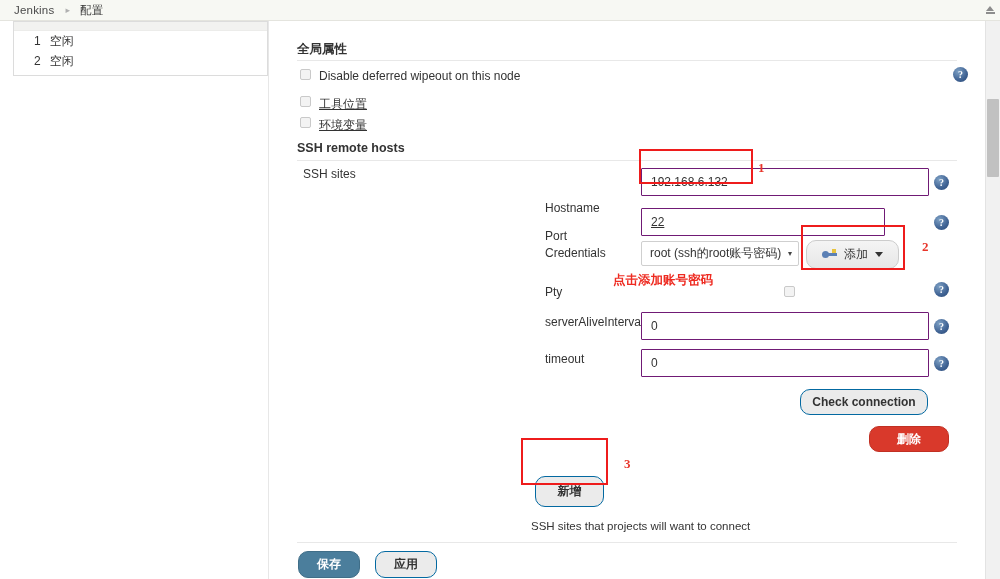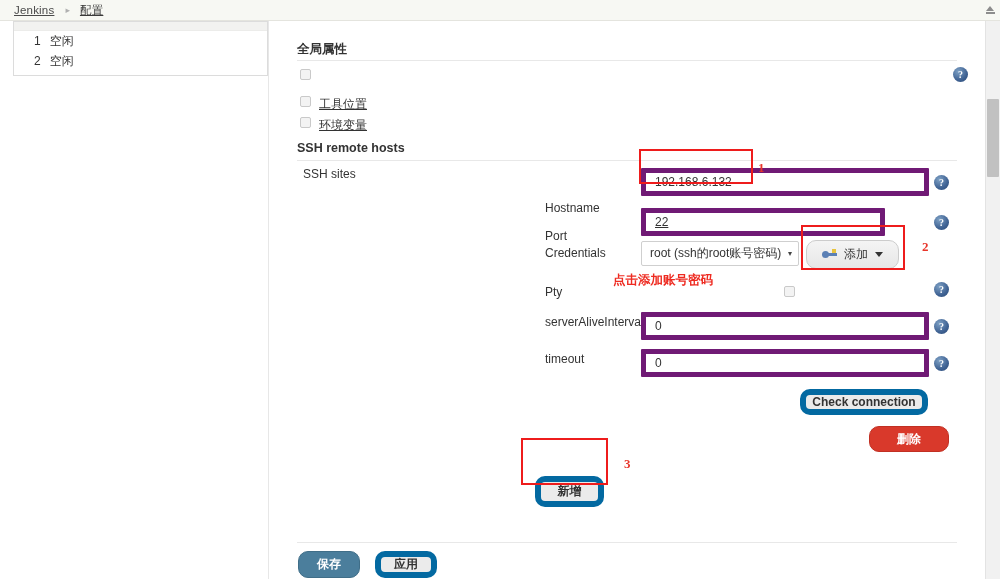--- a/index.html
+++ b/index.html
@@ -9,21 +9,21 @@
     font-family:"Liberation Sans","DejaVu Sans",sans-serif;
     font-size:12px;color:#333;
   }
 
   
   #breadcrumb-bar{
     position:absolute;left:0;top:0;width:1000px;height:21px;
     background:#f7f8f3;border-bottom:1px solid #e4e4de;
     display:flex;align-items:center;padding-left:14px;box-sizing:border-box;
   }
-  #breadcrumb-bar .crumb{font-size:11.5px;color:#555;letter-spacing:.2px;text-decoration:underline;}
+  #breadcrumb-bar .crumb{font-size:11.5px;color:#555;letter-spacing:.2px;}
   #breadcrumb-bar .crumb.root{color:#4a4a4a;}
   #breadcrumb-bar .sep{
     color:#b0b0b0;font-size:9px;margin:0 10px 0 11px;
   }
   #breadcrumb-bar .crumb.current{color:#3a3a3a;font-weight:400;}
 
   
   #scroll-up-arrow{
     position:absolute;right:5px;top:6px;width:9px;height:9px;
   }
@@ -65,21 +65,21 @@
   .cb{
     position:absolute;width:11px;height:11px;background:#f3f3f3;
     border:1px solid #c9c9c9;border-radius:2px;box-sizing:border-box;
   }
   .cb-label{position:absolute;font-size:12px;color:#333;}
   .cb-label.link{text-decoration:underline;color:#333;}
 
   .field-label{position:absolute;font-size:12px;color:#333;}
 
   .txt{
-    position:absolute;height:28px;background:#fff;border:5px solid #701a75;
+    position:absolute;height:28px;background:#fff;border:1px solid #701a75;
     box-sizing:border-box;font-family:"Liberation Sans","DejaVu Sans",sans-serif;
     font-size:12px;color:#333;padding:0 9px;border-radius:1px;outline:none;
   }
 
   .sel{
     position:absolute;height:25px;background:#fff;border:1px solid #cfcfcf;
     box-sizing:border-box;border-radius:2px;
     display:flex;align-items:center;padding:0 6px 0 8px;
     font-size:12px;color:#333;
   }
@@ -94,21 +94,21 @@
     font-size:12px;color:#333;display:flex;align-items:center;
     justify-content:center;cursor:pointer;
   }
   .btn.red{
     background:#d9392b;border:1px solid #c13023;color:#fff;font-weight:bold;
   }
   .btn.blue{
     background:#4b7e9c;border:1px solid #406e88;color:#fff;font-weight:bold;
   }
   .btn.plain{
-    background:#ebebeb;border:6px solid #0369a1;color:#333;font-weight:bold;
+    background:#ebebeb;border:1px solid #0369a1;color:#333;font-weight:bold;
   }
 
   .btn-add-cred{
     display:flex;align-items:center;justify-content:center;gap:7px;
   }
   .key-icon{display:inline-block;width:15px;height:11px;position:relative;}
   .key-icon .kring{
     position:absolute;left:0;top:2px;width:7px;height:7px;border-radius:50%;
     background:#5b80b5;
   }
@@ -180,20 +180,21 @@
   </div>
 </div>
 <div id="sidebar-divider"></div>
 
 <div id="main">
 
   <div class="section-title" style="left:28px;top:7px;">全局属性</div>
   <div class="hr" style="left:28px;top:26px;width:660px;"></div>
 
   <div class="cb" style="left:31px;top:35px;"></div>
+  <div class="cb-label" style="left:50px;top:35px;">Disable deferred wipeout on this node</div>
 
   <div class="cb" style="left:31px;top:62px;"></div>
   <div class="cb-label link" style="left:50px;top:62px;">工具位置</div>
 
   <div class="cb" style="left:31px;top:83px;"></div>
   <div class="cb-label link" style="left:50px;top:83px;">环境变量</div>
 
   <div class="help-icon" style="left:684px;top:33px;">?</div>
 
   <div class="section-title" style="left:28px;top:107px;">SSH remote hosts</div>
@@ -235,20 +236,21 @@
   <div class="field-label" style="left:276px;top:318px;">timeout</div>
   <input class="txt" style="left: 372px; top: 315px; width: 288px;" value="0">
   <div class="help-icon" style="left:665px;top:322px;">?</div>
 
   <div class="btn plain" style="left:531px;top:355px;width:128px;height:26px;">Check connection</div>
 
   <div class="btn red" style="left:600px;top:392px;width:80px;height:26px;">删除</div>
 
   <div class="btn plain" style="left:266px;top:442px;width:69px;height:31px;">新增</div>
 
+  <div class="note" style="left:262px;top:486px;">SSH sites that projects will want to connect</div>
 
   <div class="hr" style="left:28px;top:508px;width:660px;"></div>
 
   <div class="btn blue" style="left:29px;top:517px;width:62px;height:27px;">保存</div>
   <div class="btn plain" style="left:106px;top:517px;width:62px;height:27px;">应用</div>
 
 </div>
 
 <div class="redbox" style="left:639px;top:149px;width:114px;height:35px;"></div>
 <div class="rednum" style="left:758px;top:160px;">1</div>

